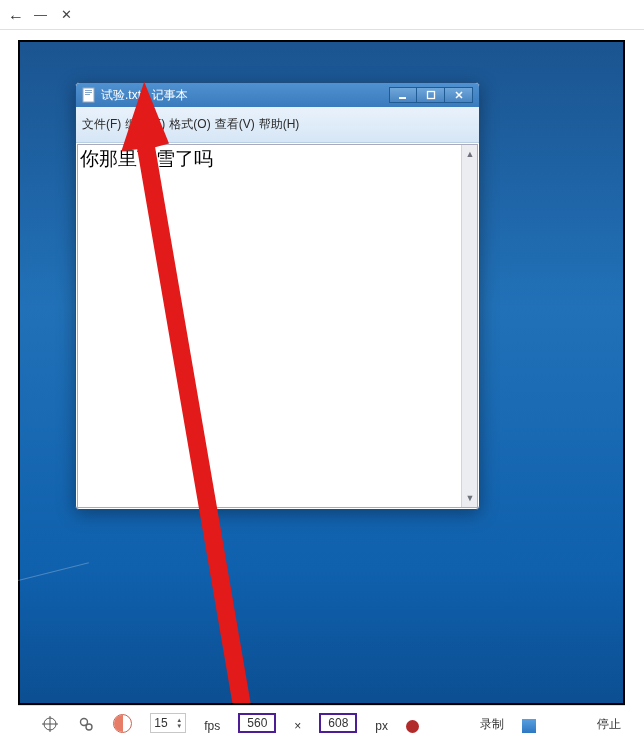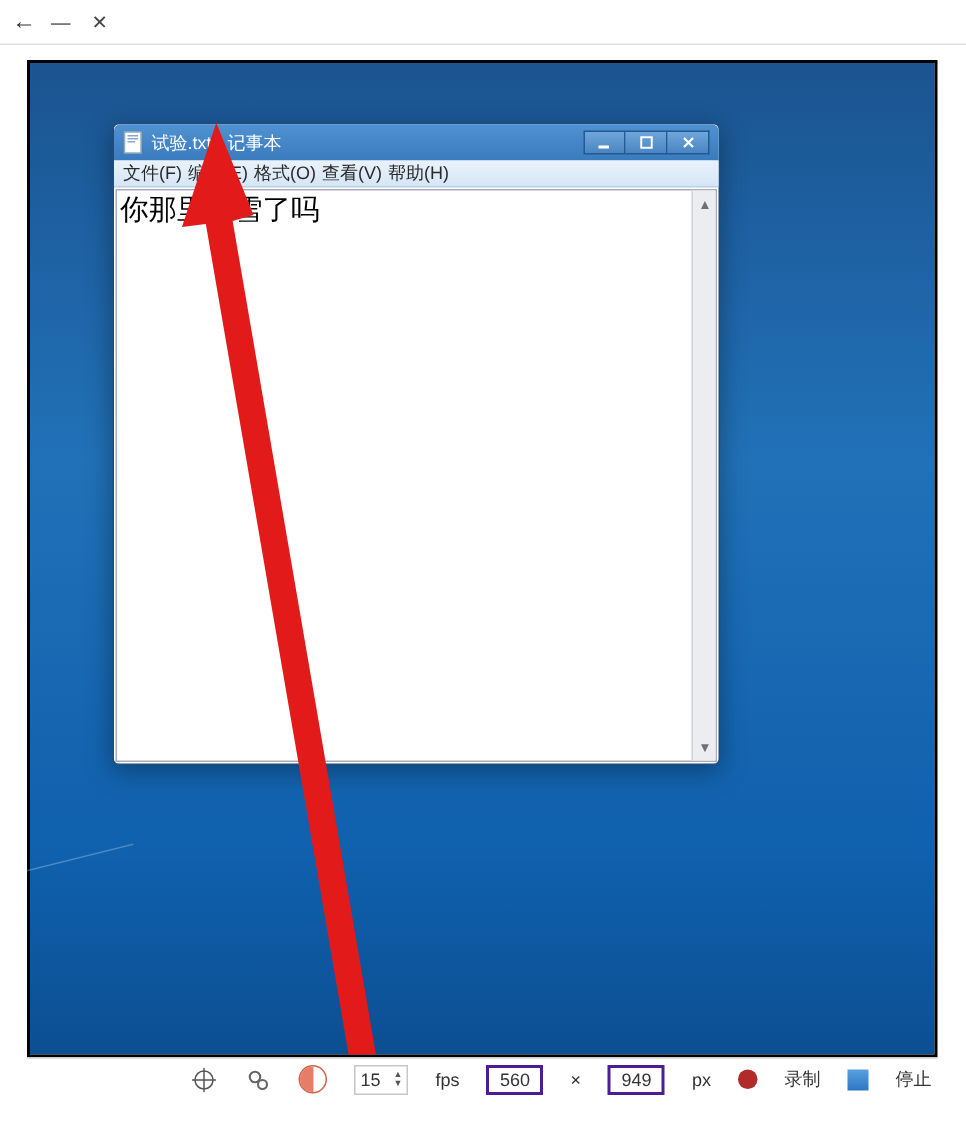--- a/index.html
+++ b/index.html
@@ -21,46 +21,46 @@
     
     .notepad { position: absolute; left: 55px; top: 40px; width: 405px; height: 428px; background: #fff; border: 1px solid #1f4d80; border-radius: 4px; box-shadow: 0 4px 18px rgba(0,0,0,0.35); display: flex; flex-direction: column; }
     .np-titlebar { height: 24px; background: linear-gradient(180deg,#4f91d1,#3a7bbd); display: flex; align-items: center; padding: 0 6px; border-top-left-radius: 4px; border-top-right-radius: 4px; }
     .np-icon { width: 14px; height: 16px; margin-right: 5px; }
     .np-title { color: #fff; font-size: 12px; flex: 1; white-space: nowrap; overflow: hidden; }
     .np-winbtns { display: flex; gap: 0; }
     .np-btn { width: 28px; height: 16px; background: linear-gradient(180deg,#6fa7da,#4a85c2); border: 1px solid #215b94; display: flex; align-items: center; justify-content: center; color: #fff; font-size: 10px; cursor: pointer; }
     .np-btn + .np-btn { border-left: none; }
     .np-btn svg { }
 
-    .np-menubar { height: 18px; background: linear-gradient(180deg,#e9f2fb,#d6e6f6); display: flex; align-items: center; padding: 0 6px; gap: 4px; border-bottom: 1px solid #b8cfe4; }
+    .np-menubar { height: 36px; background: linear-gradient(180deg,#e9f2fb,#d6e6f6); display: flex; align-items: center; padding: 0 6px; gap: 4px; border-bottom: 1px solid #b8cfe4; }
     .np-menu { font-size: 12px; color: #2a2a2a; cursor: pointer; }
 
     .np-body { flex: 1; display: flex; border: 1px solid #aab; margin: 1px; background: #fff; }
     .np-text { flex: 1; font-family: "SimSun", serif; font-size: 19px; padding: 2px 2px; line-height: 1.3; color: #000; }
     .np-scroll { width: 16px; background: #ecedf1; border-left: 1px solid #d3d4da; position: relative; }
     .np-scroll-arrow { width: 14px; height: 14px; display: flex; align-items: center; justify-content: center; color: #6e7179; font-size: 9px; position: absolute; left: 1px; }
     .np-sa-top { top: 2px; }
     .np-sa-bot { bottom: 2px; }
 
     
     .anno-svg { position: absolute; left: 0; top: 0; width: 100%; height: 100%; pointer-events: none; }
 
     
-    .bottombar { position: absolute; left: 18px; bottom: 14px; width: 607px; height: 28px; display: flex; align-items: center; background: #fff; border-top: 1px solid #ddd; padding: 0 4px; gap: 18px; font-size: 12px; color: #333; }
+    .bottombar { position: absolute; left: 18px; bottom: 14px; width: 607px; height: 28px; display: flex; align-items: flex-end; background: #fff; border-top: 1px solid #ddd; padding: 0 4px; gap: 18px; font-size: 12px; color: #333; }
     .bb-spacer { flex: 1; }
     .bb-icon { width: 18px; height: 18px; display: flex; align-items: center; justify-content: center; }
     .gauge { width: 19px; height: 19px; border-radius: 50%; border: 1px solid #d0634e; position: relative; overflow: hidden; background: #fff; }
     .gauge::after { content: ""; position: absolute; left: 0; top: 0; width: 50%; height: 100%; background: #e77c67; }
     .numbox { width: 36px; height: 20px; border: 1px solid #c7c7c7; display: flex; align-items: center; padding: 0 3px; background: #fff; }
     .numbox span { flex: 1; text-align: left; }
     .spinners { display: flex; flex-direction: column; line-height: 1; font-size: 6px; color: #555; }
     .dimbox { width: 38px; height: 20px; border: 2px solid #4c1d95; display: flex; align-items: center; justify-content: center; background: #fff; }
     .dot-red { width: 13px; height: 13px; border-radius: 50%; background: #b12b2b; }
     .sq-stop { width: 14px; height: 14px; background: linear-gradient(180deg,#5aa0df,#2d77c3); }
-    .label-btn { color: #333; cursor: pointer; }
+    .label-btn { color: #333; cursor: pointer; margin-left: 43px; }
   </style>
 </head>
 <body>
 
 <div class="app-titlebar">
   <span class="back-arrow">←</span>
   <div class="app-ctrls">
     <span class="app-ctrl">—</span>
     <span class="app-ctrl">✕</span>
   </div>
@@ -141,20 +141,20 @@
         <span>▲</span>
         <span>▼</span>
       </div>
   </div>
   <span>fps</span>
   <div class="dimbox">
       <span>560</span>
     </div>
   <span>×</span>
   <div class="dimbox">
-      <span>949</span>
+      <span>608</span>
     </div>
   <span>px</span>
   <div class="dot-red"></div>
   <span class="label-btn">录制</span>
   <div class="sq-stop"></div>
   <span class="label-btn">停止</span>
 </div>
 
 </body></html>

